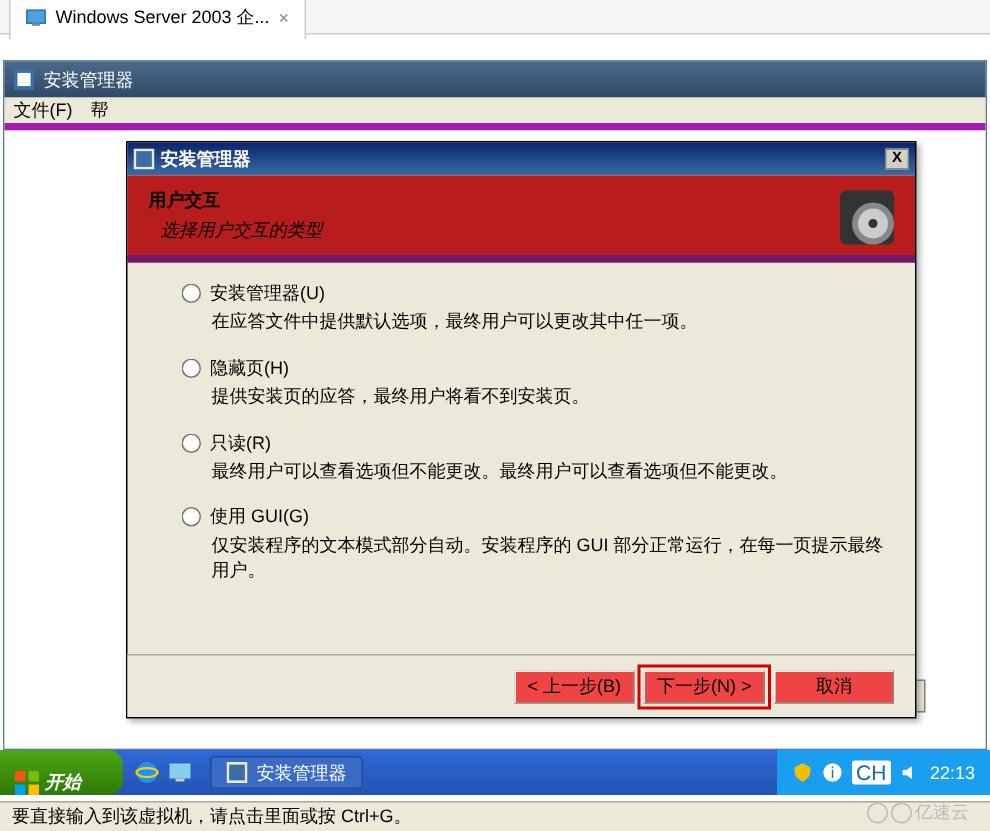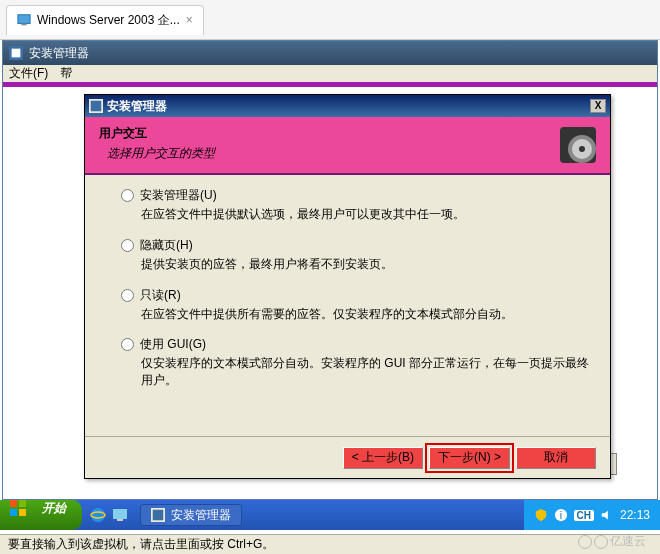--- a/index.html
+++ b/index.html
@@ -1,58 +1,58 @@
 <!DOCTYPE html>
 <html><head>
 <meta charset="utf-8">
 <style>
 * { box-sizing: border-box; margin: 0; padding: 0; font-family: "Microsoft YaHei", Tahoma, Arial, sans-serif; font-size: 12px; }
 body { width: 660px; height: 554px; background: #fff; position: relative; overflow: hidden; }
 
 
-.tab-bar { height: 40px; background: #f5f5f5; border-bottom: 1px solid #ccc; display: flex; align-items: center; padding: 0 6px; }
+.tab-bar { height: 23px; background: #f5f5f5; border-bottom: 1px solid #ccc; display: flex; align-items: center; padding: 0 6px; }
 .tab { background: #fff; border: 1px solid #ccc; border-bottom: none; padding: 6px 10px; display: flex; align-items: center; gap: 6px; border-radius: 4px 4px 0 0; }
 .tab .favicon { width: 14px; height: 14px; }
 .tab-close { color: #888; cursor: pointer; }
 
 
 .main-window { position: absolute; top: 40px; left: 2px; right: 2px; height: 460px; border: 1px solid #5a7fa5; background: #d4d0c8; }
 .main-titlebar { height: 24px; background: linear-gradient(#4a6a8a, #2f4a66); color: #fff; display: flex; align-items: center; padding: 0 6px; gap: 6px; }
 .main-menubar { height: 22px; background: #ece9d8; border-bottom: 5px solid #a21caf; display: flex; align-items: center; padding: 0 6px; gap: 12px; }
 .main-body { background: #fff; height: calc(100% - 46px); position: relative; }
 .next-btn-bg { position: absolute; right: 40px; bottom: 24px; width: 90px; height: 22px; background: #ece9d8; border: 1px solid #888; text-align: center; line-height: 20px; }
 
 
 .dialog { position: absolute; top: 94px; left: 84px; width: 527px; height: 385px; border: 1px solid #000; background: #ece9d8; box-shadow: 2px 2px 4px rgba(0,0,0,0.3); }
 .dialog-titlebar { height: 22px; background: linear-gradient(#0a246a, #3a6ea5); color: #fff; display: flex; align-items: center; padding: 0 4px; }
 .dialog-titlebar .title-icon { width: 14px; height: 14px; margin-right: 4px; }
 .dialog-titlebar .title-text { flex: 1; font-weight: bold; }
 .dialog-close { width: 16px; height: 14px; background: #d4d0c8; border: 1px solid #888; text-align: center; line-height: 11px; cursor: pointer; color: #000; font-size: 10px; font-weight: bold; }
 
-.dialog-header { background: #ec4899; height: 58px; border-bottom: 2px solid #701a75; padding: 8px 14px; position: relative; }
+.dialog-header { background: #b91c1c; height: 58px; border-bottom: 5px solid #701a75; padding: 8px 14px; position: relative; }
 .dialog-header .h-title { font-weight: bold; margin-bottom: 3px; }
 .dialog-header .h-sub { margin-left: 8px; font-style: italic; }
 .dialog-header .h-icon { position: absolute; right: 12px; top: 8px; width: 40px; height: 40px; }
 .cd-icon-svg { width: 40px; height: 40px; }
 
 .dialog-body { padding: 12px 10px 10px 36px; }
 .opt { margin-bottom: 14px; }
 .opt.highlight { border: 2px solid #d40000; padding: 2px 2px 5px 2px; margin-left: -4px; }
 .opt-row { display: flex; align-items: center; gap: 6px; }
 .opt input[type=radio] { margin: 0; }
 .opt .opt-label { }
 .opt .opt-desc { margin-left: 20px; margin-top: 2px; line-height: 1.4; }
 
 .dialog-footer { position: absolute; bottom: 0; left: 0; right: 0; height: 42px; border-top: 1px solid #aca899; background: #ece9d8; display: flex; justify-content: flex-end; align-items: center; padding: 0 14px; gap: 6px; }
 .dlg-btn { min-width: 80px; height: 22px; background: #ef4444; border: 1px solid #888; border-top-color: #fff; border-left-color: #fff; cursor: pointer; padding: 0 8px; font-size: 12px; }
 .dlg-btn.highlight { outline: 2px solid #d40000; outline-offset: 2px; }
 
 
 .taskbar { position: absolute; bottom: 24px; left: 0; right: 0; height: 30px; background: linear-gradient(#3168d5, #2254b3); display: flex; align-items: center; }
-.start-btn { height: 100%; background: linear-gradient(#4ca614, #2e7a0a); color: #fff; font-weight: bold; font-style: italic; padding: 0 16px 0 10px; display: flex; align-items: flex-start; border-radius: 0 10px 10px 0; gap: 16px; cursor: pointer; }
+.start-btn { height: 100%; background: linear-gradient(#4ca614, #2e7a0a); color: #fff; font-weight: bold; font-style: italic; padding: 0 28px 0 10px; display: flex; align-items: flex-end; border-radius: 0 10px 10px 0; gap: 4px; cursor: pointer; }
 .ql-area { display: flex; align-items: center; gap: 6px; padding: 0 8px; }
 .ql-icon { width: 16px; height: 16px; cursor: pointer; }
 .task-sep { width: 4px; }
 .task-btn { height: 22px; background: #3a6bc5; border: 1px solid #1f4a9e; border-radius: 3px; color: #fff; padding: 0 10px; display: flex; align-items: center; gap: 6px; cursor: pointer; }
 .tray { margin-left: auto; height: 100%; background: #1a9eef; display: flex; align-items: center; gap: 6px; padding: 0 10px; color: #fff; }
 .tray-icon { width: 14px; height: 14px; }
 
 
 .status-bar { position: absolute; bottom: 0; left: 0; right: 0; height: 20px; background: #ece9d8; border-top: 1px solid #aca899; display: flex; align-items: center; padding: 0 8px; gap: 8px; }
 .watermark { position: absolute; right: 14px; bottom: 4px; color: #bbb; font-size: 14px; display: flex; align-items: center; gap: 2px; justify-content: flex-end; }
@@ -127,21 +127,21 @@
         <span class="opt-label">隐藏页(H)</span>
       </div>
       <div class="opt-desc">提供安装页的应答，最终用户将看不到安装页。</div>
     </div>
 
     <div class="opt">
       <div class="opt-row">
         <input type="radio" name="interact" style="">
         <span class="opt-label">只读(R)</span>
       </div>
-      <div class="opt-desc">在应答文件中提供所有需要的应答。仅安装程序的文本模式部分自动。</div>
+      <div class="opt-desc">最终用户可以查看选项但不能更改。最终用户可以查看选项但不能更改。</div>
     </div>
 
     <div class="opt">
       <div class="opt-row">
         <input type="radio" name="interact" style="">
         <span class="opt-label">使用 GUI(G)</span>
       </div>
       <div class="opt-desc">仅安装程序的文本模式部分自动。安装程序的 GUI 部分正常运行，在每一页提示最终用户。</div>
     </div>
 
@@ -182,21 +182,21 @@
     <span>安装管理器</span>
   </div>
   <div class="tray">
     <svg class="tray-icon" viewBox="0 0 16 16">
         <path d="M8 1 L14 4 V8 C14 12 8 15 8 15 C8 15 2 12 2 8 V4 Z" fill="#f0c000"></path>
       </svg>
     <svg class="tray-icon" viewBox="0 0 16 16">
         <circle cx="8" cy="8" r="7" fill="#fff"></circle>
         <text x="8" y="12" text-anchor="middle" font-size="11" fill="#1a6aa5">i</text>
       </svg>
-    <span style="background:#fff;color:#1a6aa5;padding:0 3px;border-radius:2px;font-size:10px;font-weight:bold;">CH</span>
+    <span style="background:#fff;color:#1a6aa5;padding:0 3px;border-radius:2px;font-size:14px;font-weight:normal;">CH</span>
     <svg class="tray-icon" viewBox="0 0 16 16">
         <path d="M2 6 H5 L9 3 V13 L5 10 H2 Z" fill="#fff"></path>
       </svg>
     <span>22:13</span>
   </div>
 </div>
 
 <div class="status-bar">
   <span>要直接输入到该虚拟机，请点击里面或按 Ctrl+G。</span>
   <div class="watermark">

